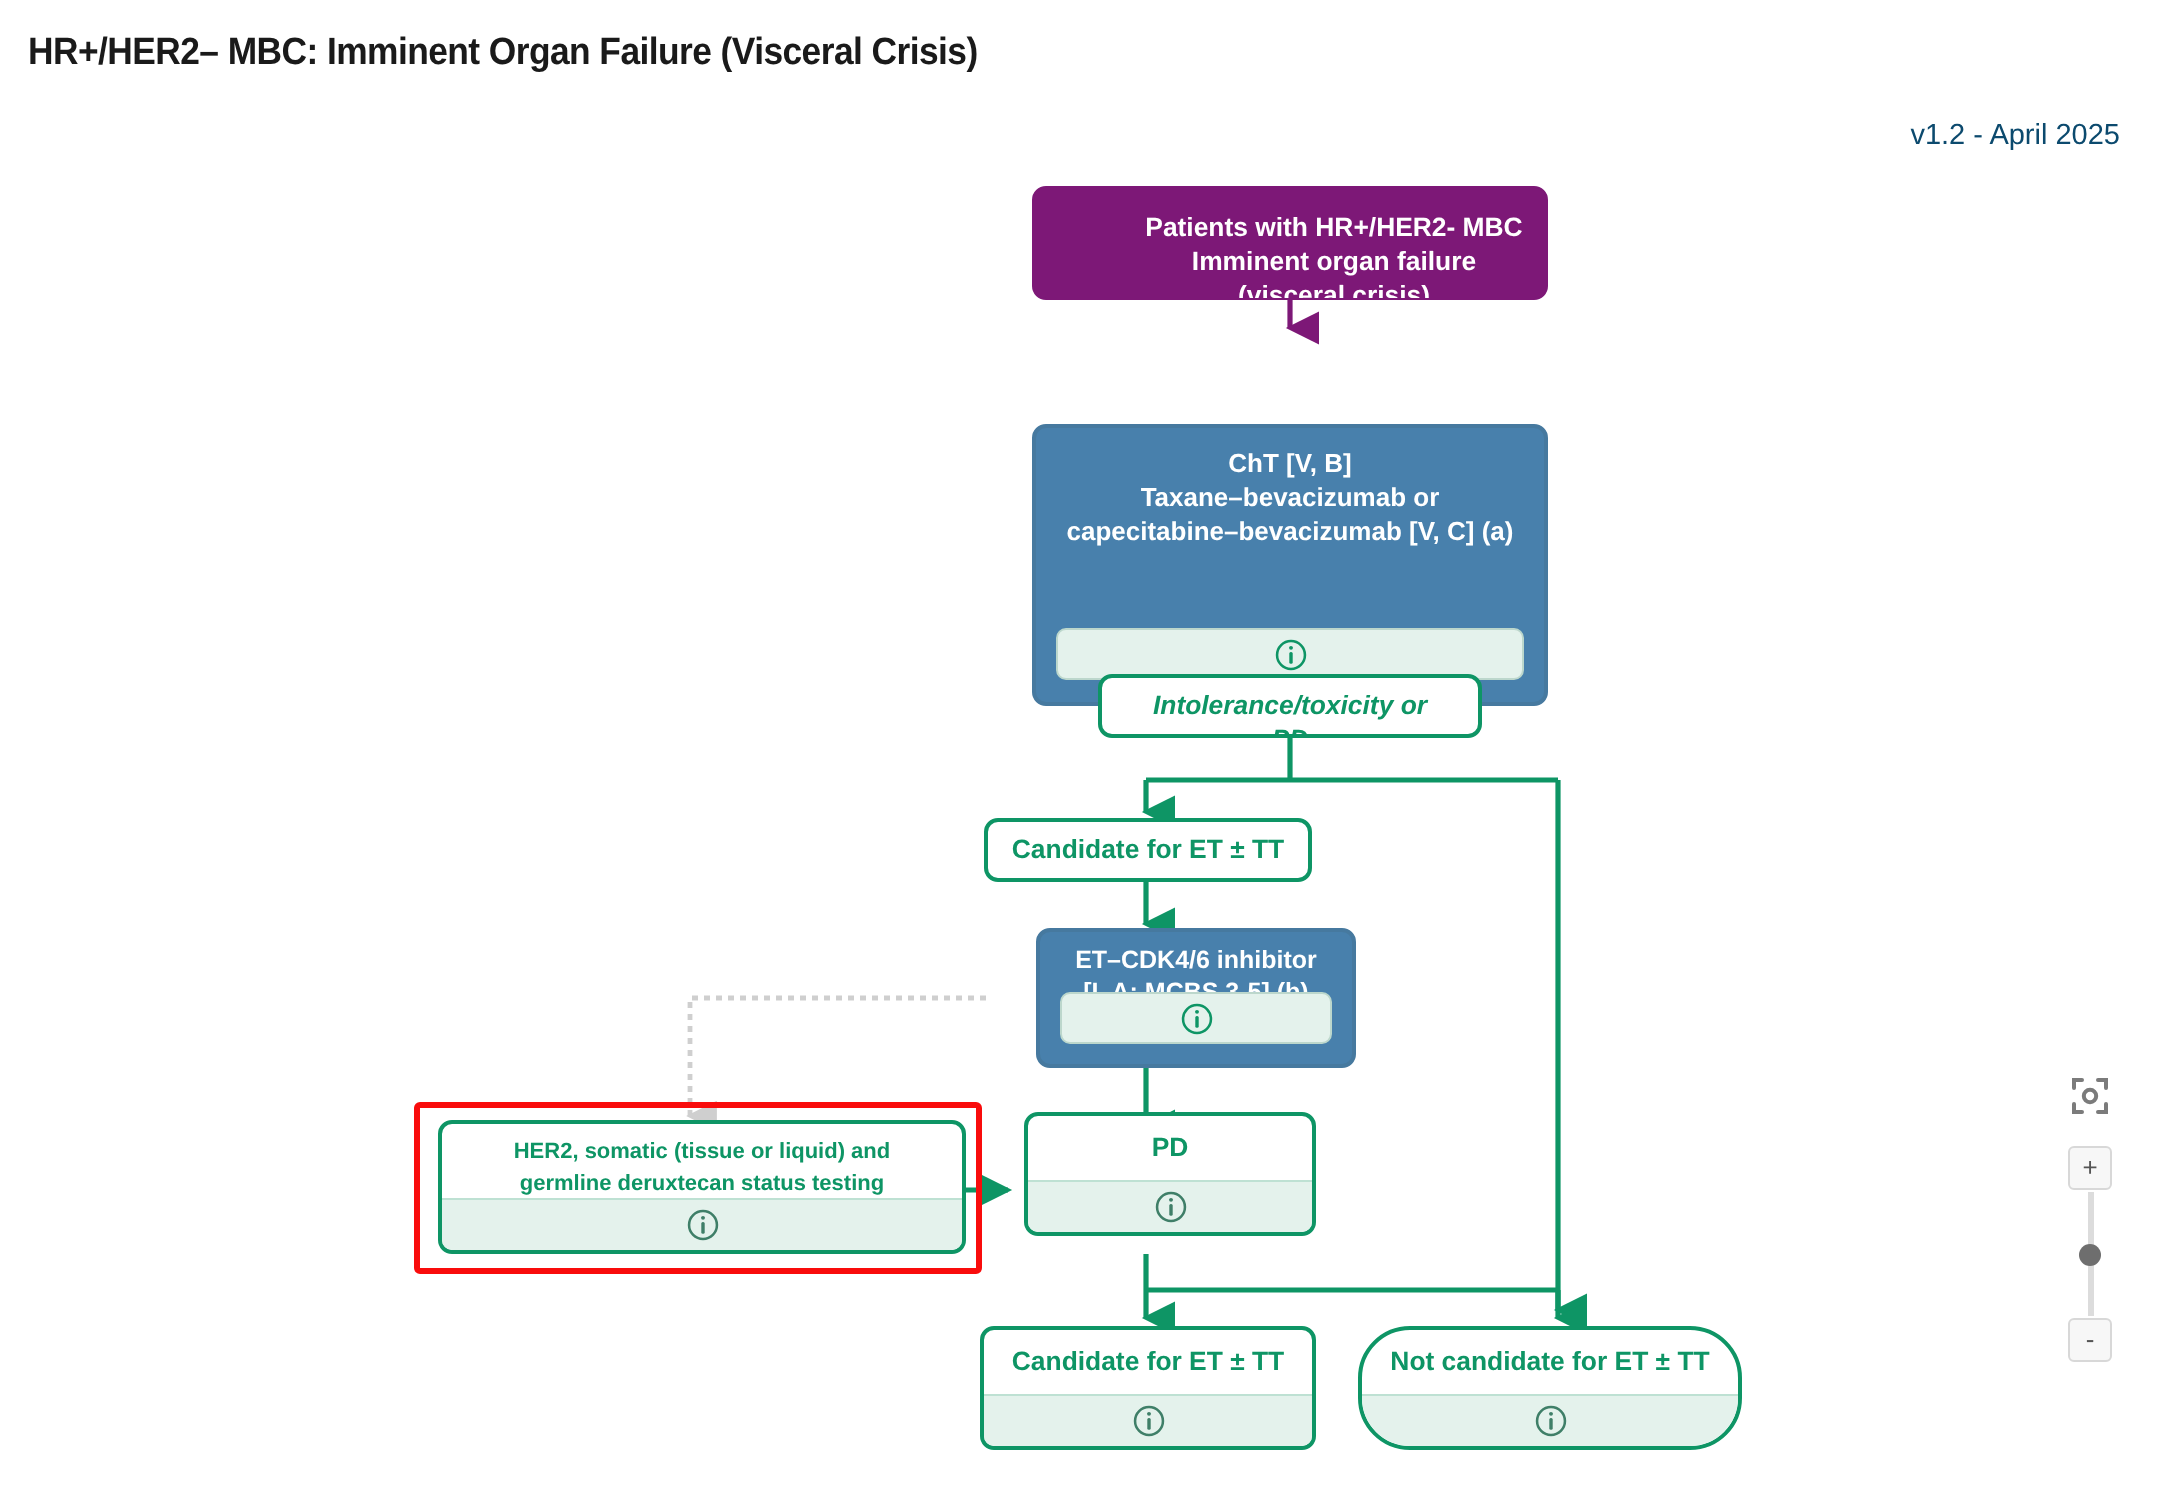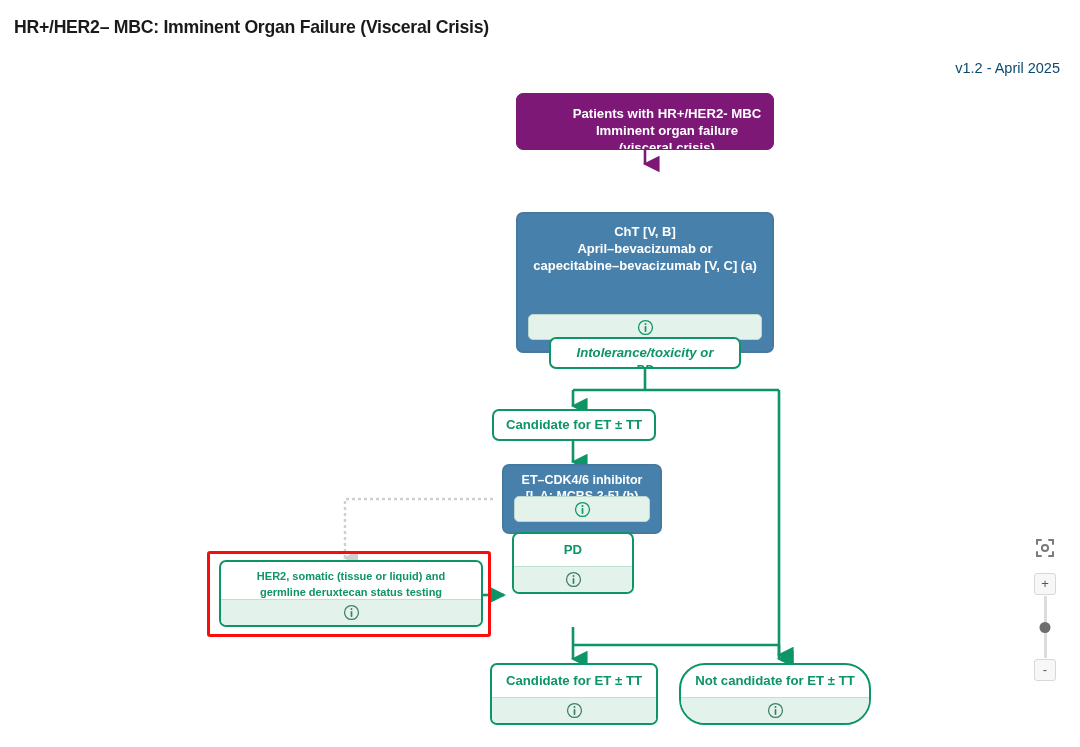--- a/index.html
+++ b/index.html
@@ -255,21 +255,21 @@
   <div class="node node-purple" style="left:516px; top:93px; width:258px; height:57px;">
     <div class="node-body">
       <div>Patients with HR+/HER2- MBC</div>
       <div>Imminent organ failure (visceral crisis)</div>
     </div>
   </div>
 
   <div class="node node-blue" style="left:516px; top:165px; width:258px; height:141px;margin-top:47px;">
     <div class="node-body">
       <div>ChT [V, B]</div>
-      <div>April–bevacizumab or</div>
+      <div>Taxane–bevacizumab or</div>
       <div>capecitabine–bevacizumab [V, C] (a)</div>
     </div>
     <div class="info-bar" style="position:absolute; left:5px; right:5px; bottom:6px;">
       <svg class="info-icon" viewBox="0 0 20 20">
         <circle cx="10" cy="10" r="8.2" fill="none" stroke="#0e9565" stroke-width="1.5"></circle>
         <circle cx="10" cy="5.8" r="1.15" fill="#0e9565"></circle>
         <rect x="9" y="8.2" width="2" height="7" rx="0.9" fill="#0e9565"></rect>
       </svg>
     </div>
   </div>
@@ -280,21 +280,21 @@
       <div>Intolerance/toxicity or PD</div>
     </div>
   </div>
 
   <div class="node node-green plain" style="left:492px; top:409px; width:164px; height:32px;">
     <div class="node-body" style="padding:5px 8px;">
       <div>Candidate for ET ± TT</div>
     </div>
   </div>
 
-  <div class="node node-blue" style="left:502px; top:464px; width:160px; height:70px;">
+  <div class="node node-blue" style="left:518px; top:464px; width:160px; height:70px;">
     <div class="node-body" style="padding:6px 6px 4px 6px; font-size:12.5px; line-height:16px;">
       <div>ET–CDK4/6 inhibitor</div>
       <div>[I, A; MCBS 3-5] (b)</div>
     </div>
     <div class="info-bar" style="position:absolute; left:5px; right:5px; bottom:5px;">
       <svg class="info-icon" viewBox="0 0 20 20">
         <circle cx="10" cy="10" r="8.2" fill="none" stroke="#0e9565" stroke-width="1.5"></circle>
         <circle cx="10" cy="5.8" r="1.15" fill="#0e9565"></circle>
         <rect x="9" y="8.2" width="2" height="7" rx="0.9" fill="#0e9565"></rect>
       </svg>
@@ -309,21 +309,21 @@
     <div class="info-bar" style="position:absolute; left:0; right:0; bottom:0;">
       <svg class="info-icon" viewBox="0 0 20 20">
         <circle cx="10" cy="10" r="8.2" fill="none" stroke="#3f7f68" stroke-width="1.5"></circle>
         <circle cx="10" cy="5.8" r="1.15" fill="#3f7f68"></circle>
         <rect x="9" y="8.2" width="2" height="7" rx="0.9" fill="#3f7f68"></rect>
       </svg>
     </div>
   </div>
   <div class="red-highlight" style="left:207px; top:551px; width:284px; height:86px;"></div>
 
-  <div class="node node-green" style="left:512px; top:532px; width:122px; height:62px;">
+  <div class="node node-green" style="left:512px; top:556px; width:146px; height:62px;">
     <div class="node-body" style="padding:7px 6px 5px 6px;">
       <div>PD</div>
     </div>
     <div class="info-bar" style="position:absolute; left:0; right:0; bottom:0;">
       <svg class="info-icon" viewBox="0 0 20 20">
         <circle cx="10" cy="10" r="8.2" fill="none" stroke="#3f7f68" stroke-width="1.5"></circle>
         <circle cx="10" cy="5.8" r="1.15" fill="#3f7f68"></circle>
         <rect x="9" y="8.2" width="2" height="7" rx="0.9" fill="#3f7f68"></rect>
       </svg>
     </div>

